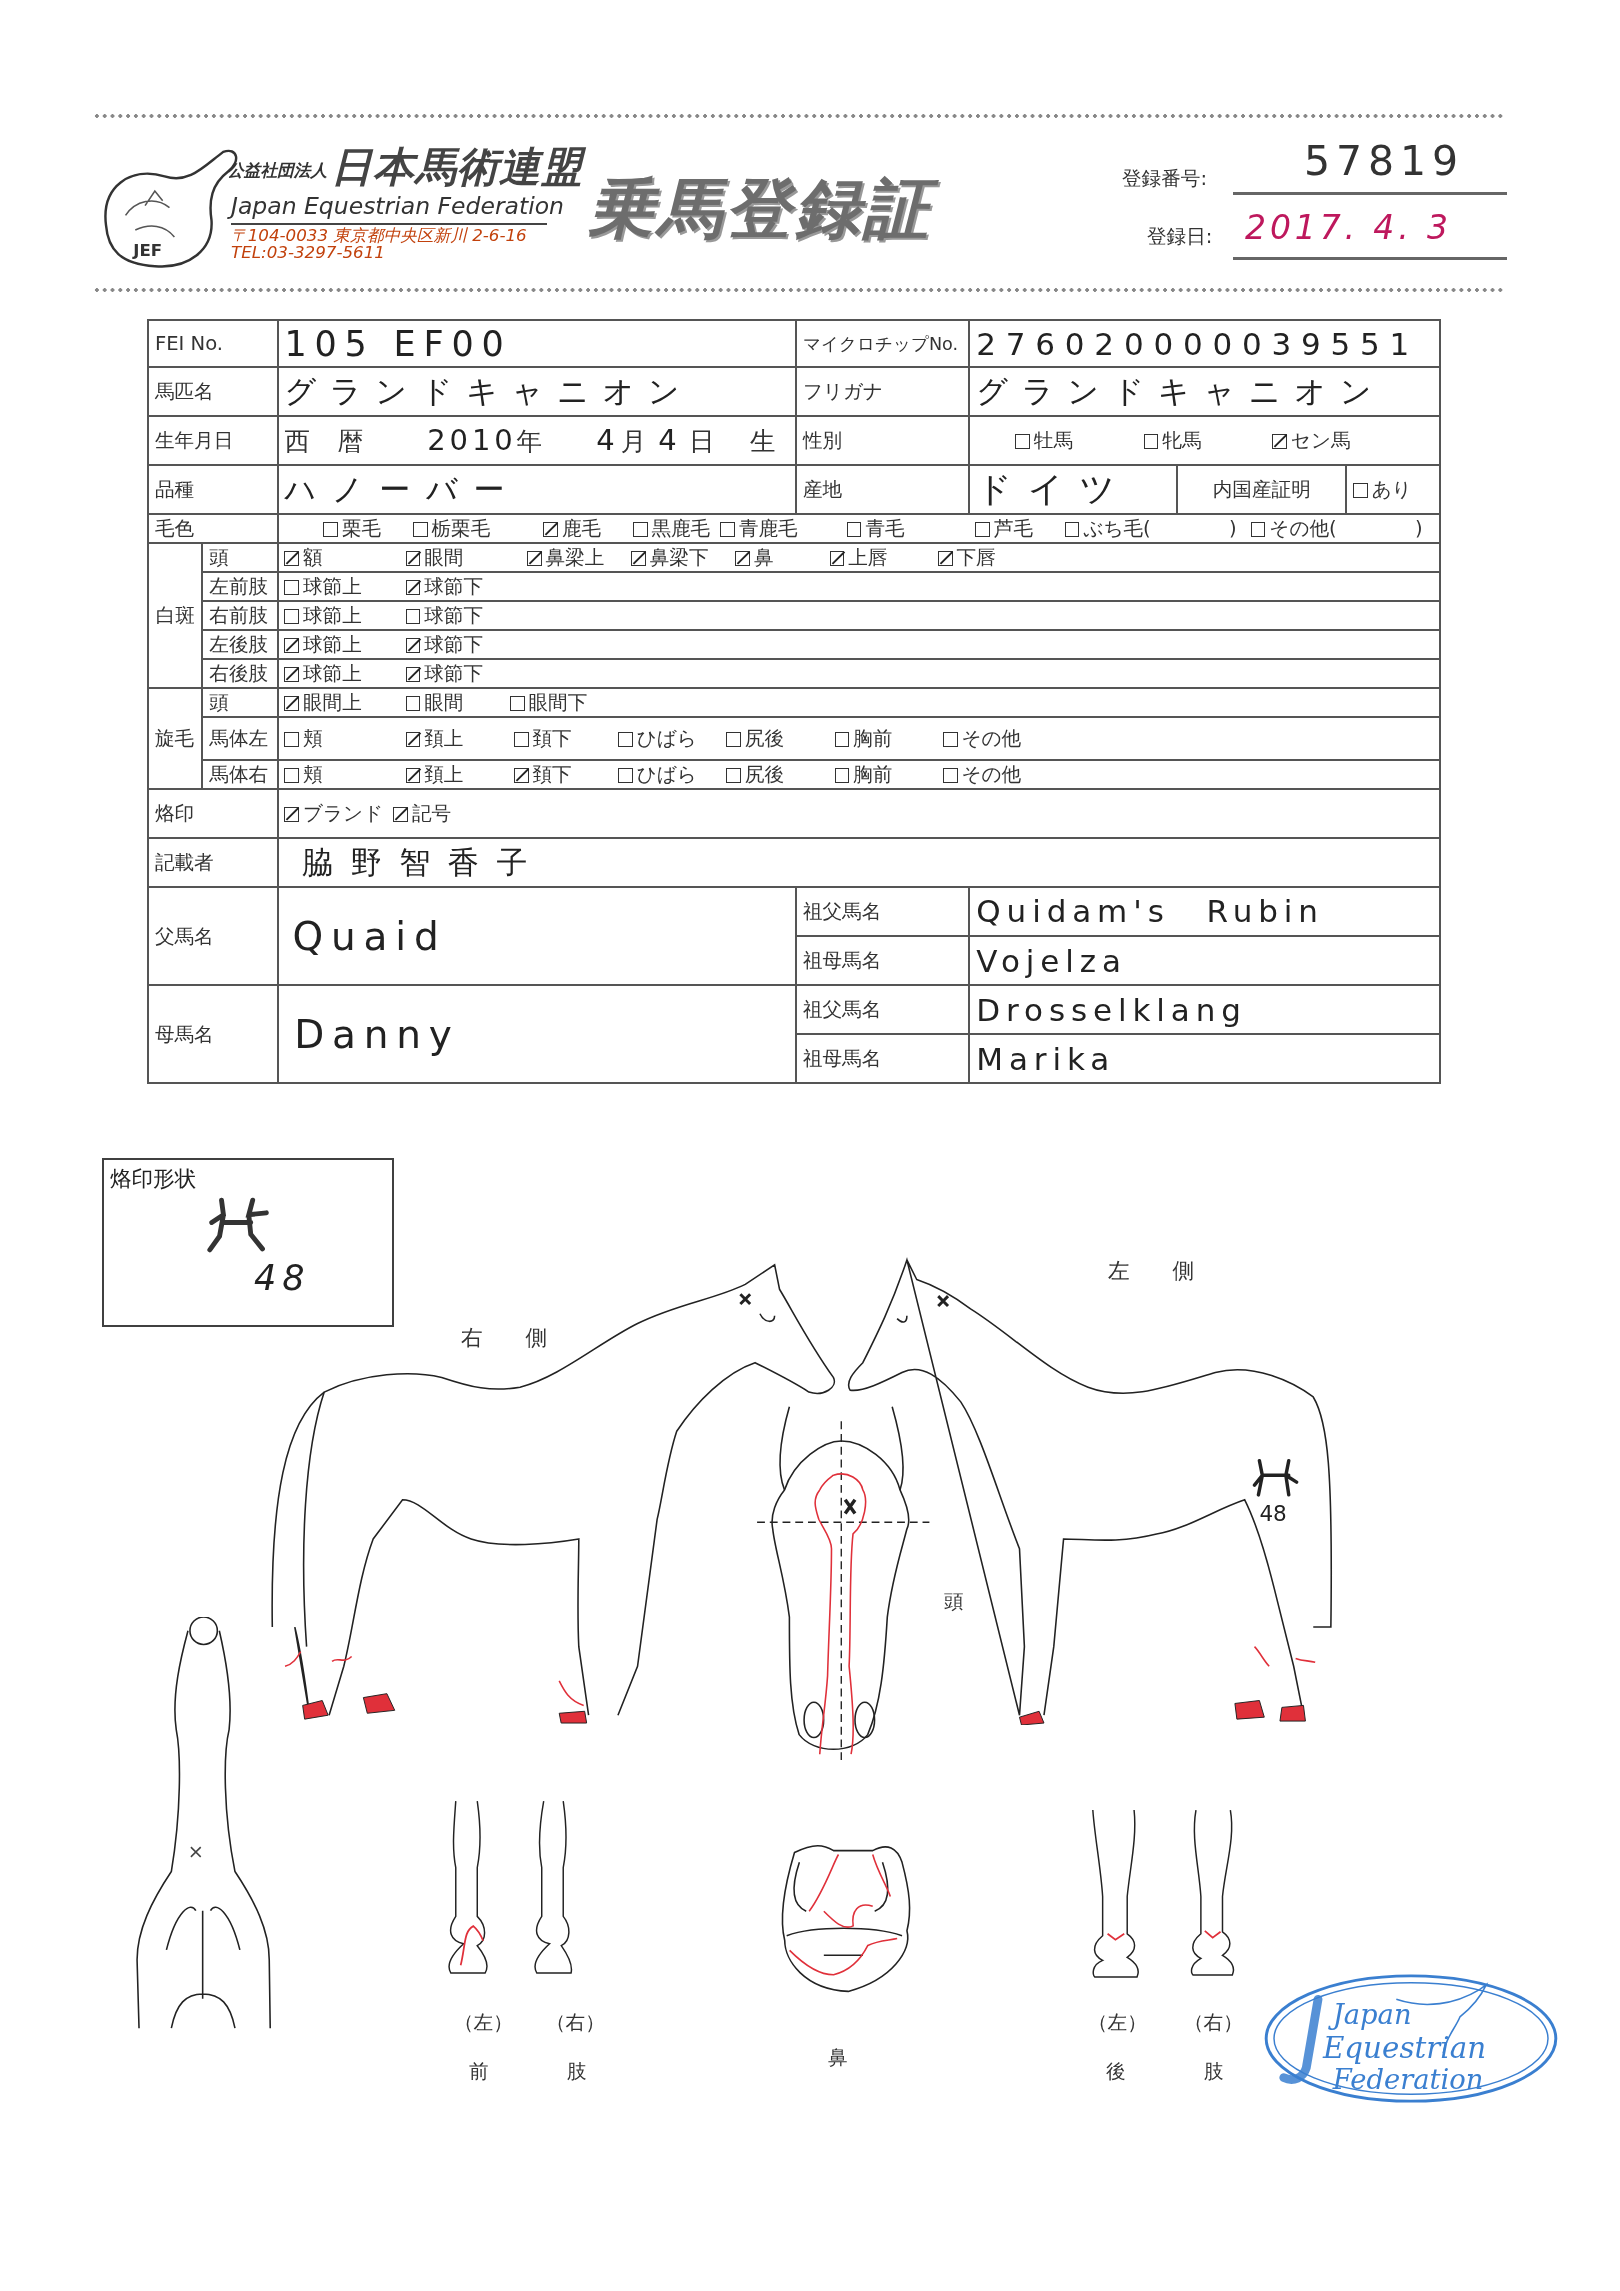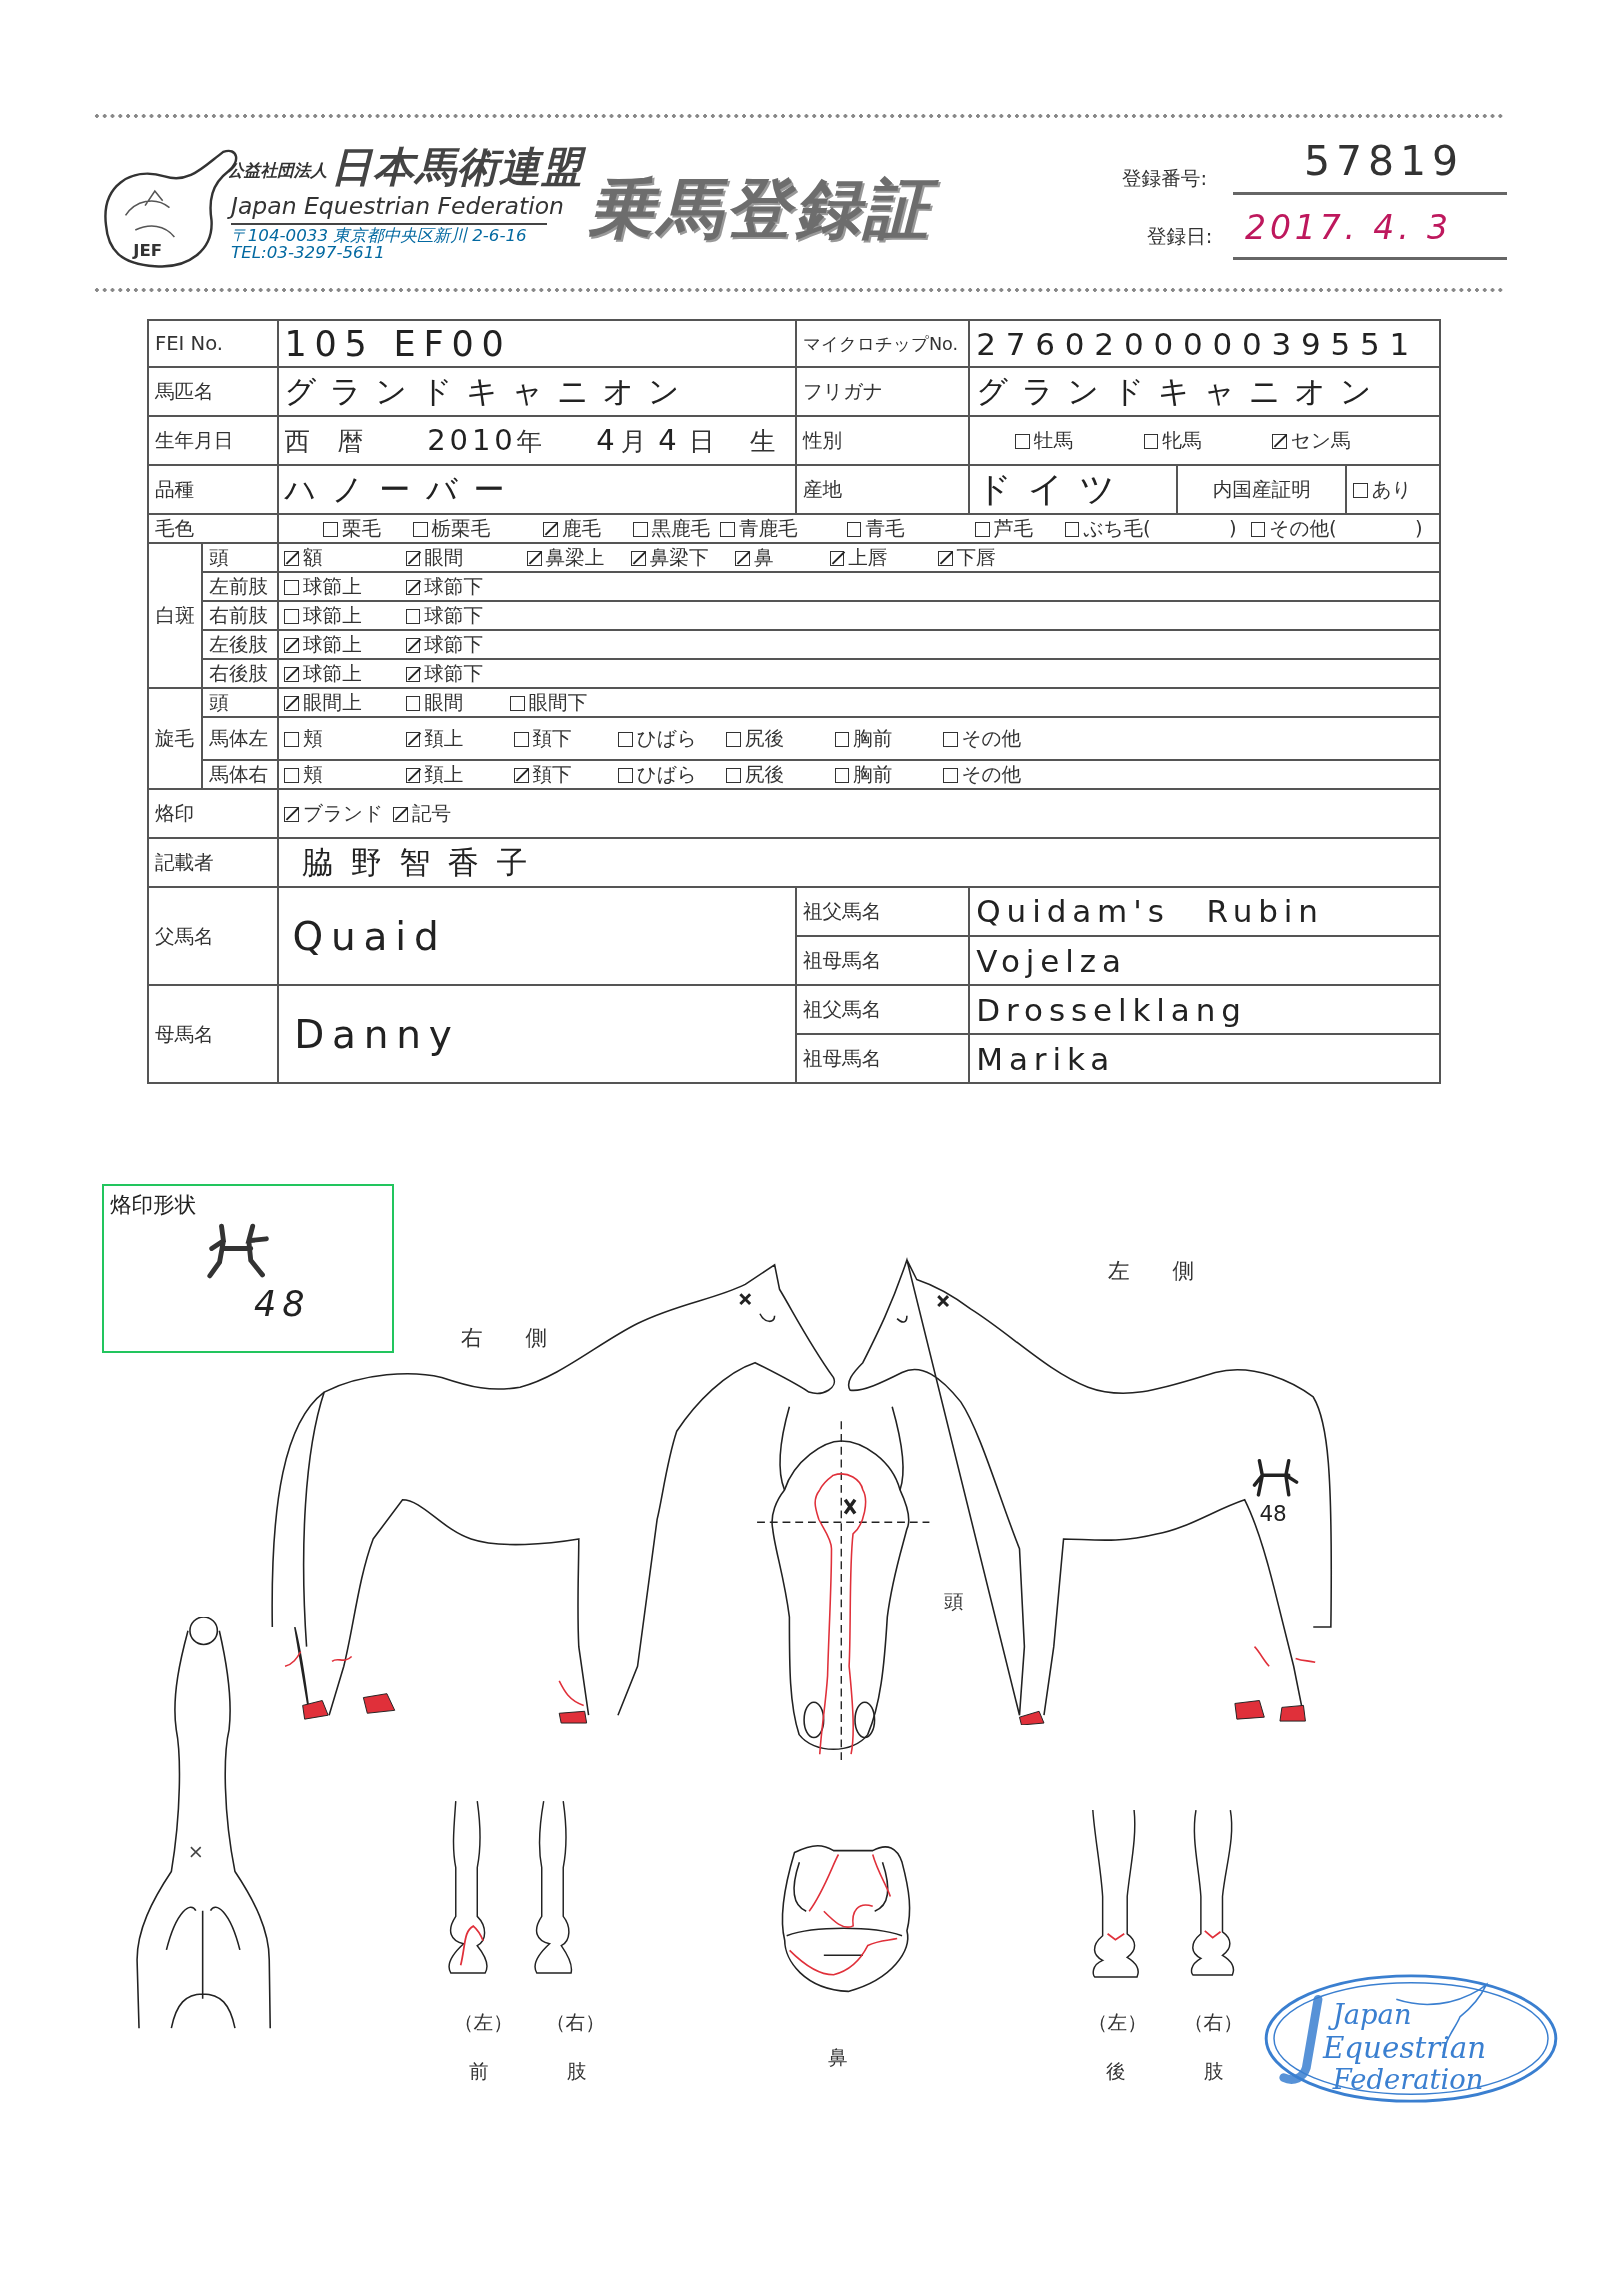--- a/index.html
+++ b/index.html
@@ -7,41 +7,41 @@
          font-family:"DejaVu Sans", sans-serif; color:#222; }
   .abs { position:absolute; }
   .star-rule { position:absolute; left:93px; width:1411px; height:7.8px;
     background-image: radial-gradient(circle, #888 1.6px, transparent 2px);
     background-size:7.8px 7.8px; background-repeat:repeat-x; }
   .logo-wrap { left:96px; top:147px; width:147px; height:127px; }
   .org-jp-small { left:227px; top:159px; font-size:16.7px; font-weight:bold; font-style:italic; color:#333; }
   .org-jp-big { left:331px; top:140px; font-size:41px; font-weight:bold; font-style:italic; color:#444; letter-spacing:1px; }
   .org-en { left:231px; top:192px; font-size:23.5px; font-style:italic; color:#333; }
   .org-rule { left:231px; top:223px; width:316px; height:2px; background:#444; }
-  .org-addr { left:231px; top:227px; font-size:16.7px; font-style:italic; color:#0369a1; line-height:16.7px; }
+  .org-addr { left:231px; top:227px; font-size:16.7px; font-style:italic; color:#c2410c; line-height:16.7px; }
   .title { left:588px; top:165px; font-size:65px; font-weight:bold; font-style:italic; color:#6d6d6d;
            letter-spacing:3.9px; text-shadow:2px 2px 0 #999; }
   .reg-label { font-size:19.6px; color:#333; }
   .reg-value { font-family:"DejaVu Sans", sans-serif; font-size:41px; color:#333; letter-spacing:5.9px; }
   .reg-date { font-size:33px; color:#be185d; letter-spacing:3.9px; font-style:italic; }
   .reg-line { height:2.9px; background:#666; }
 
   table.form { position:absolute; left:147px; top:319px; width:1294px; border-collapse:collapse;
     font-size:19.6px; color:#333; }
   table.form td { border:2px solid #555; padding:0 5.9px; height:23.5px; white-space:nowrap; }
   .lbl { font-size:19.6px; }
   .hand { font-family:"DejaVu Sans", sans-serif; font-size:31px; color:#222; letter-spacing:5.9px;margin-left:48px; }
   .hand-lg { font-size:35px; letter-spacing:7.8px; }
   .cb { display:inline-block; width:14.7px; height:14.7px; border:1.8px solid #333; vertical-align:-2px;
         margin-right:3.9px; position:relative; box-sizing:border-box; }
   .cb.on::after { content:""; position:absolute; left:-1px; top:4.9px; width:16.7px; height:2px; background:#222;
                   transform:rotate(-45deg); }
   .opt { margin-right:25.5px;margin-left:39px; }
 
-  .brand-box { left:102px; top:1184px; width:288px; height:165px; border:2px solid #22c55e; }
+  .brand-box { left:102px; top:1158px; width:288px; height:165px; border:2px solid #404040; }
   .side-label { font-size:21.6px; color:#333; letter-spacing:43px; }
   .caption { font-size:19.6px; color:#333; }
 </style>
 </head>
 <body>
 
 <div class="star-rule" style="top:112px;"></div>
 <div class="star-rule" style="top:286px;"></div>
 
 <div class="abs logo-wrap">

